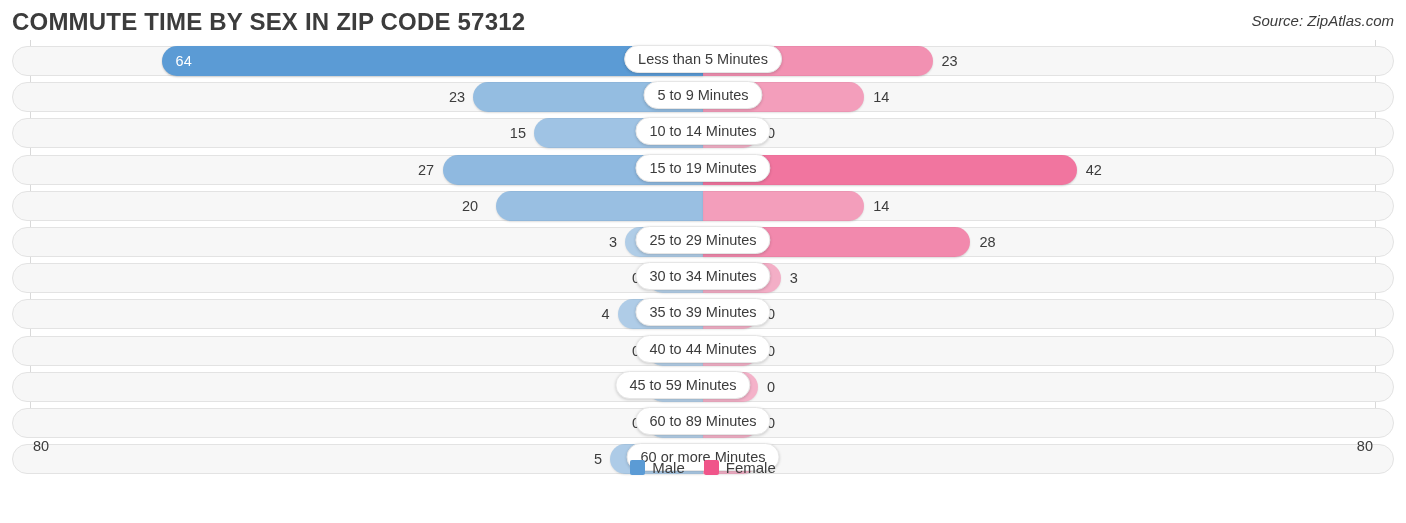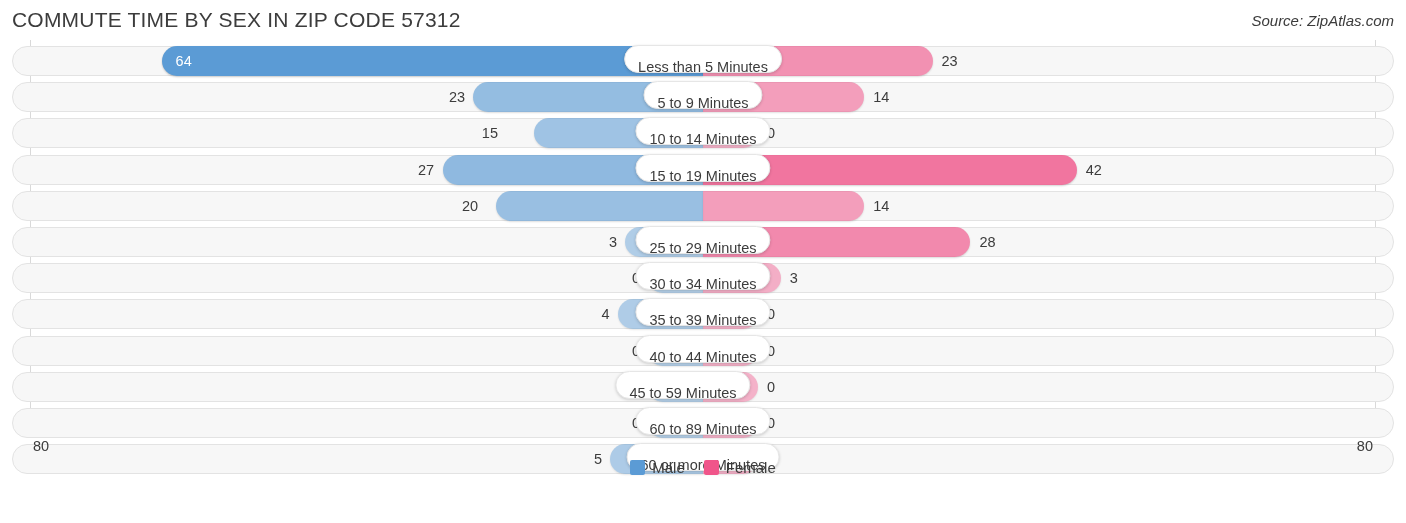--- a/index.html
+++ b/index.html
@@ -8,21 +8,21 @@
     width:1406px; height:523px;
     background:#ffffff;
     font-family:"Liberation Sans", sans-serif;
     color:#3a3a3a;
     overflow:hidden;
     position:relative;
   }
   .header { position:relative; height:40px; }
   #chart-title {
     position:absolute; left:12px; top:8px;
-    font-size:21px; font-weight:400; letter-spacing:.2px;
+    font-size:24px; font-weight:700; letter-spacing:.2px;
     color:#3c3c3c; white-space:nowrap;
   }
   #source-note {
     position:absolute; right:12px; top:12px;
     font-size:15px; font-style:italic; color:#3c3c3c;
   }
   .plot { position:relative; width:1406px; height:440px; }
   .gridline {
     position:absolute; top:0; bottom:62px; width:1px;
     background:#d9d9d9;
@@ -53,21 +53,21 @@
   .val {
     position:absolute; top:0; height:30px; line-height:30px;
     font-size:14.5px; color:#3c3c3c; white-space:nowrap;
   }
   .val.inside { color:#ffffff; }
   .cat {
     position:absolute; top:1px; height:28px; line-height:27px;
     background:#ffffff;
     border:1px solid #e6e6e6;
     border-radius:14px;
-    padding:8px 13px;
+    padding:0 13px;
     font-size:14.5px; color:#3c3c3c; white-space:nowrap;
     transform:translateX(-50%);
     box-shadow:0 1px 3px rgba(0,0,0,.17);
     text-align:center;
   }
   .axis-label {
     position:absolute; bottom:26px;
     font-size:14.5px; color:#3c3c3c;
   }
   #axis-left { left:33px; }
@@ -111,21 +111,21 @@
           <div class="val" style="left: 439.2px; width: 26px; text-align: right;">23</div>
           <div class="val" style="left: 873.225px;">14</div>
         </div>
         <div class="cat" style="left: 703px;">5 to 9 Minutes</div>
       </div>
       <div class="row">
         <div class="track"></div>
         <div class="barwrap">
           <div class="bar male" style="left: 534px; width: 169px; opacity: 0.555937;"></div>
           <div class="bar female" style="left: 703px; width: 55px; opacity: 0.42;"></div>
-          <div class="val" style="left: 472px; width: 26px; text-align: right;">15</div>
+          <div class="val" style="left: 500px; width: 26px; text-align: right;">15</div>
           <div class="val" style="left: 767px;">0</div>
         </div>
         <div class="cat" style="left: 703px;">10 to 14 Minutes</div>
       </div>
       <div class="row">
         <div class="track"></div>
         <div class="barwrap">
           <div class="bar male" style="left: 442.8px; width: 260.2px; opacity: 0.664687;"></div>
           <div class="bar female" style="left: 703px; width: 373.675px; opacity: 0.800625;"></div>
           <div class="val" style="left: 418px; width: 26px; text-align: left;">27</div>

